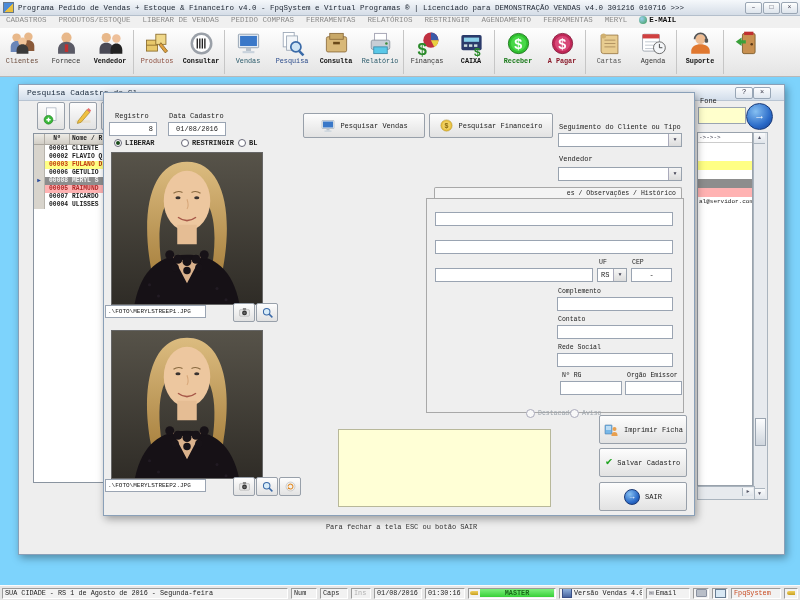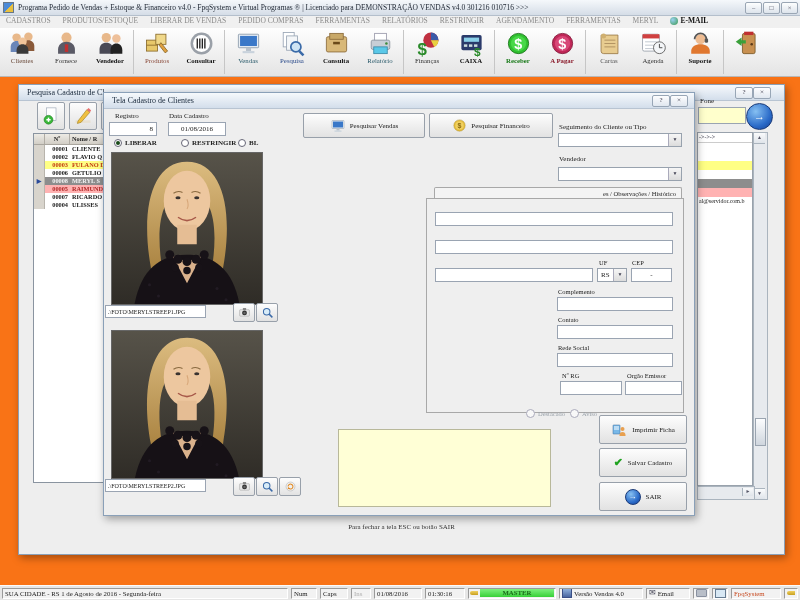--- a/index.html
+++ b/index.html
@@ -1,17 +1,17 @@
 <!DOCTYPE html>
 <html><head>
 <meta charset="utf-8">
 <style>
   html,body{margin:0;padding:0}
-  #screen{position:relative;width:800px;height:600px;overflow:hidden;background:#f97316;
-    font-family:Liberation Serif, serif;color:#222}
+  #screen{position:relative;width:800px;height:600px;overflow:hidden;background:#7dd3fc;
+    font-family:Liberation Mono, monospace;color:#222}
   
   .app-titlebar{position:absolute;left:0;top:0;width:800px;height:15px;
     background:linear-gradient(#f5f8fb,#d5dde7);border-bottom:1px solid #b4bfcc;display:flex;align-items:center}
   .app-icon{width:9px;height:9px;margin:0 4px 0 3px;background:linear-gradient(135deg,#4a8ad8 50%,#e8c040 50%);border:1px solid #66778a}
   .app-title{font-size:7.5px;color:#1c2430;white-space:nowrap}
   .app-winbtns{position:absolute;right:2px;top:2px;display:flex;gap:1px}
   .app-winbtn{width:15px;height:10px;background:linear-gradient(#fdfefe,#dde4ec);border:1px solid #9aa6b4;
     border-radius:2px;font-size:6.5px;line-height:9px;text-align:center;color:#445}
   .menubar{position:absolute;left:0;top:16px;width:800px;height:12px;background:#f0f0f0;display:flex;align-items:flex-start}
   .menu-item{font-size:7.5px;color:#8a8a8a;padding:0 6px;white-space:nowrap;display:flex;align-items:center;gap:2px}
@@ -629,25 +629,20 @@
       <span class="scr-arrow up">▲</span>
       <span class="scr-thumb"></span>
       <span class="scr-arrow down">▼</span>
     </div>
     <div class="pq-hscroll"></div>
 
     <div class="pq-footer">Para fechar a tela ESC ou botão SAIR</div>
   </div>
 
   <div class="win" id="win-cadastro">
-    <div class="win-tbar">
-      <span class="win-title">Tela Cadastro de Clientes</span>
-      <span class="helpx q"></span>
-      <span class="helpx x"></span>
-    </div>
 
     <span class="lab" style="left:11px;top:19px">Registro</span>
     <div class="inp cd-reg-input">8</div>
     <span class="lab" style="left:65px;top:19px">Data Cadastro</span>
     <div class="inp cd-data-input">01/08/2016</div>
 
     <span class="radio" style="left:10px">
       <span class="rdot on"></span>
       <span>LIBERAR</span>
     </span>

